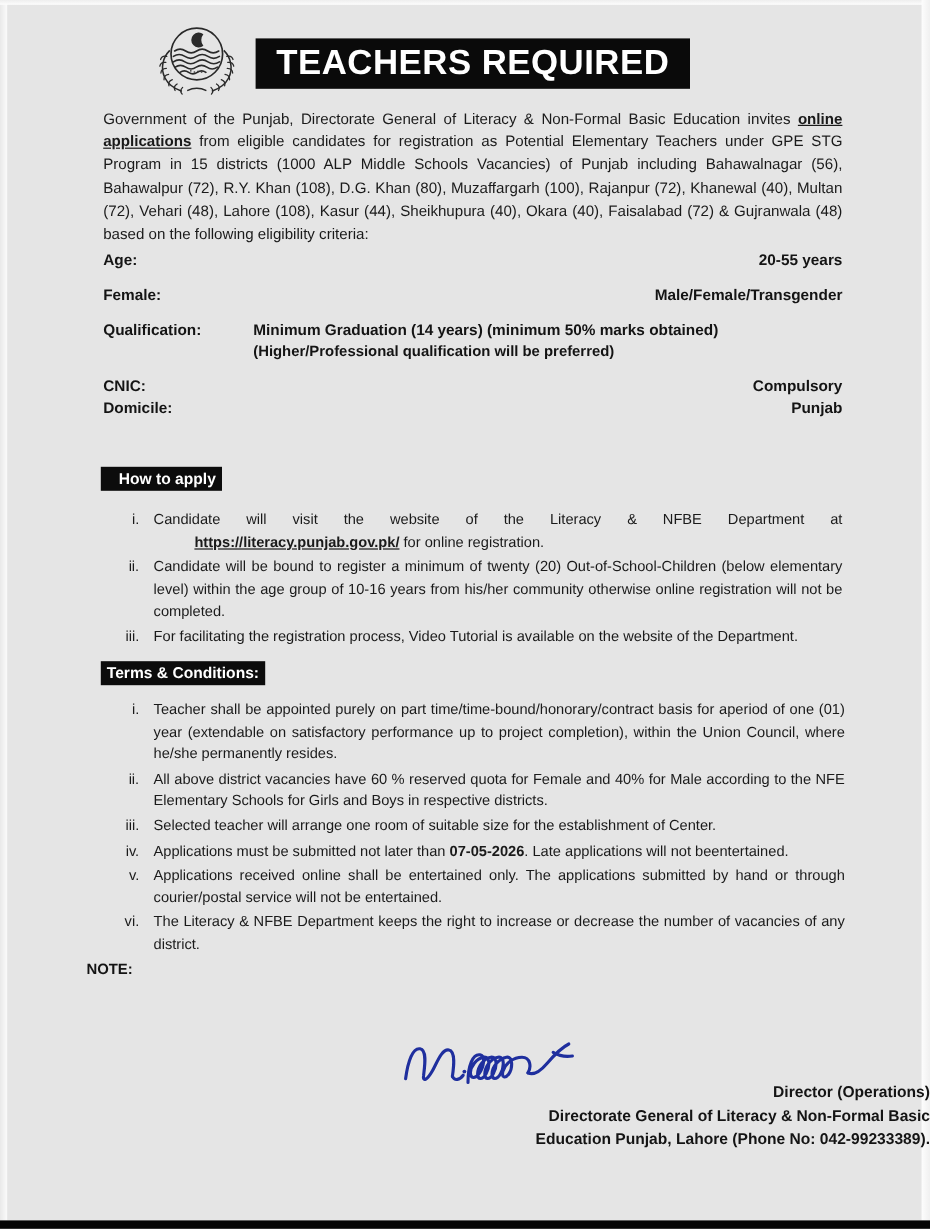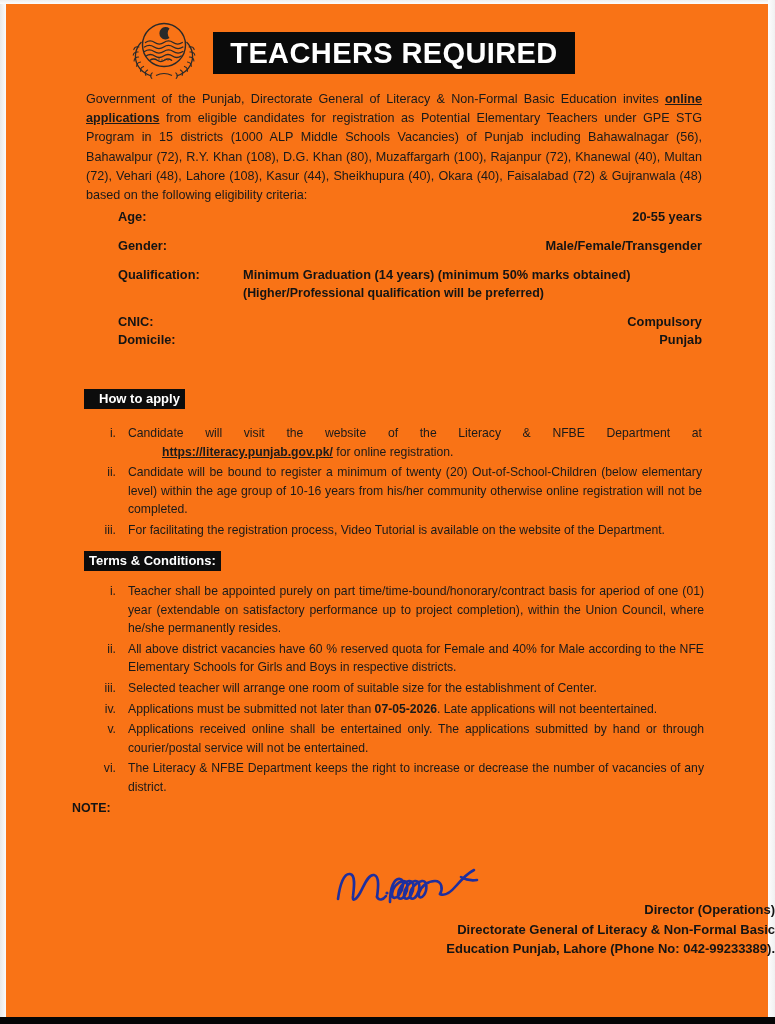--- a/index.html
+++ b/index.html
@@ -6,21 +6,21 @@
   body{
     width:775px;height:1024px;
     background:#ffffff;
     font-family:"Liberation Sans", sans-serif;
     color:#111;
     overflow:hidden;
     position:relative;
   }
   .page{
     position:absolute;inset:0;
-    background:#f97316;
+    background:#e5e5e5;
   }
   
   .edge-left{position:absolute;left:0;top:0;width:6px;height:1017px;background:linear-gradient(90deg,#e9e9e9,#fbfbfb);}
   .edge-top{position:absolute;left:0;top:0;width:775px;height:4px;background:linear-gradient(180deg,#eeeeee,#fdfdfd);}
   .edge-right{position:absolute;right:0;top:0;width:7px;height:1017px;background:linear-gradient(270deg,#f0f0f0,#fdfdfd);}
   .bottom-bar{position:absolute;left:0;top:1017px;width:775px;height:7px;background:#050505;}
 
   .content{position:absolute;left:0;top:0;width:775px;height:1017px;}
 
   
@@ -50,21 +50,20 @@
   }
   .u-bold{font-weight:bold;text-decoration:underline;}
 
   
   .criteria{position:absolute;left:86px;top:209px;width:616px;}
   .crow{display:flex;margin-bottom:0px;}
   .clab{
     width:125px;flex:0 0 125px;
     font-size:12.8px;font-weight:bold;color:#141414;
     line-height:16px;
-    margin-left:32px;
   }
   .cval{
     flex:1;font-size:12.8px;font-weight:bold;color:#141414;
     line-height:16px;
     text-align:right;
   }
   .cval.just{text-align:justify;}
   .cval .sub{display:block;font-weight:bold;font-size:12.4px;margin-top:2px;}
 
   
@@ -165,21 +164,21 @@
     </div>
 
     <div class="criteria">
 
       <div class="crow" style="margin-bottom:13px;">
         <div class="clab">Age:</div>
         <div class="cval">20-55 years</div>
       </div>
 
       <div class="crow" style="margin-bottom:13px;">
-        <div class="clab">Gender:</div>
+        <div class="clab">Female:</div>
         <div class="cval">Male/Female/Transgender</div>
       </div>
 
       <div class="crow" style="margin-bottom:13px;">
         <div class="clab">Qualification:</div>
         <div class="cval just">
           <span>Minimum Graduation (14 years) (minimum 50% marks obtained)</span>
           <span class="sub">(Higher/Professional qualification will be preferred)</span>
         </div>
       </div>

